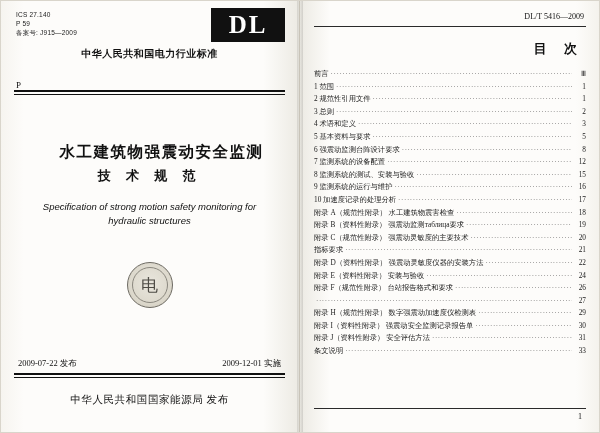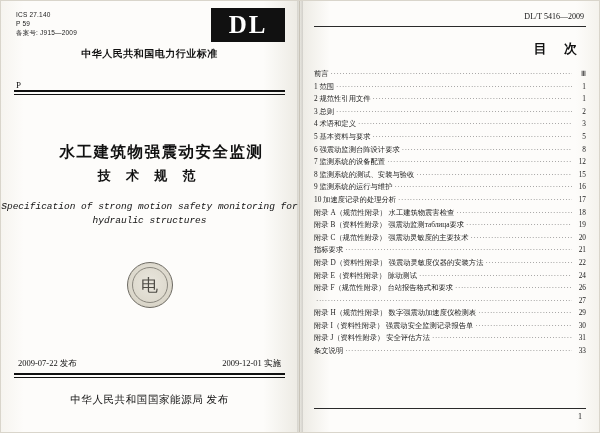--- a/index.html
+++ b/index.html
@@ -108,21 +108,21 @@
     letter-spacing: 6px;
     line-height: 24px;
   }
   .doc-title-en {
     position: absolute;
     left: 0; right: 0; top: 200px;
     text-align: center;
     color: #111;
     font-size: 9.5px;
     line-height: 14px;
-    font-family: Liberation Mono, monospace;
+    font-family: Liberation Sans, sans-serif;
     font-style: italic;
   }
   .emblem {
     position: absolute;
     left: 50%; top: 262px;
     transform: translateX(-50%);
     width: 46px; height: 46px;
     border-radius: 50%;
     border: 1.4px solid #6d6a62;
     background: radial-gradient(circle at 50% 45%, #e9e6dd 0%, #ddd9cd 60%, #cfcabb 100%);
@@ -371,21 +371,21 @@
           <span class="lbl">                          指标要求</span>
           <span class="dots">·························································································</span>
           <span class="pg">21</span>
         </div>
         <div class="toc-row">
           <span class="lbl">附录 D（资料性附录）  强震动灵敏度仪器的安装方法</span>
           <span class="dots">·························································································</span>
           <span class="pg">22</span>
         </div>
         <div class="toc-row">
-          <span class="lbl">附录 E（资料性附录）  脉动测试</span>
+          <span class="lbl">附录 E（资料性附录）  安装与验收</span>
           <span class="dots">·························································································</span>
           <span class="pg">24</span>
         </div>
         <div class="toc-row">
           <span class="lbl">附录 F（规范性附录）  台站报告格式和要求</span>
           <span class="dots">·························································································</span>
           <span class="pg">26</span>
         </div>
         <div class="toc-row">
           <span class="dots">·························································································</span>

